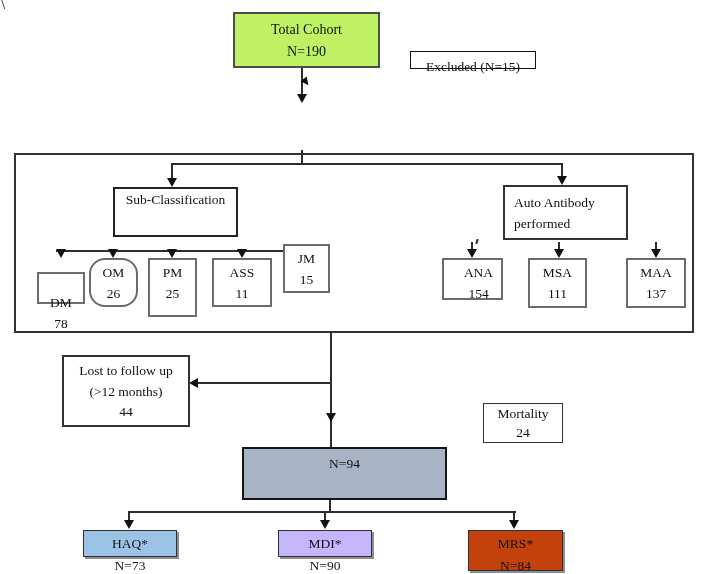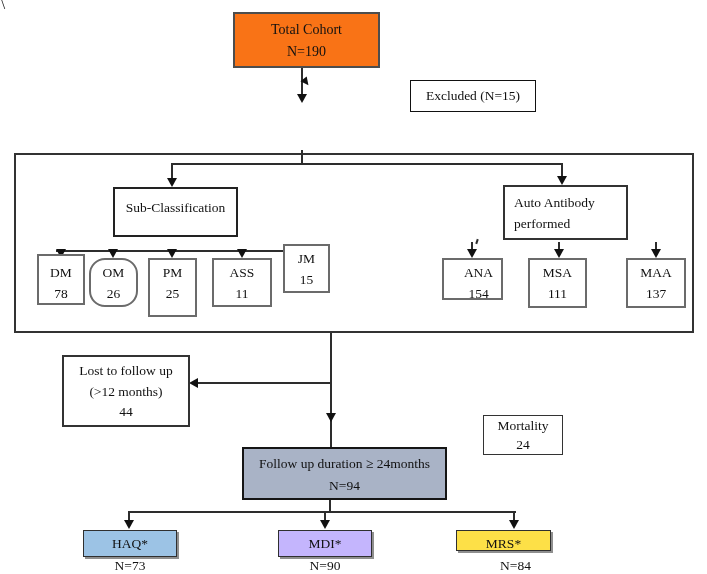--- a/index.html
+++ b/index.html
@@ -22,60 +22,60 @@
   .outcome{border:1.5px solid #2f2f2f;box-shadow:2px 2px 0 #8f8f8f;line-height:25px;}
   .nlabel{position:absolute;text-align:center;font-size:13.5px;line-height:18px;}
 </style>
 </head>
 <body>
 
 <div id="canvas">
 
   <div style="position:absolute;left:1px;top:-4px;font-size:15px;">\</div>
 
-  <div class="node" style="left: 233px; top: 12px; width: 147px; height: 56px; padding-top: 5px; border-color: rgb(77, 77, 77); font-size: 14px; line-height: 22px; background-color: #f97316;">
+  <div class="node" style="left: 233px; top: 12px; width: 147px; height: 56px; padding-top: 5px; border-color: rgb(77, 77, 77); font-size: 14px; line-height: 22px; background-color: #bef264;">
     <div>Total Cohort</div>
     <div>N=190</div>
   </div>
 
   <div class="line" style="left:301px;top:68px;width:2px;height:32px;"></div>
   <div class="ah-small" style="left:302px;top:78px;"></div>
   <div class="ah-down" style="left:297px;top:94px;"></div>
 
-  <div class="node" style="left:410px;top:80px;width:126px;height:32px;line-height:30px;border-width:1.5px;border-color:#111;">
+  <div class="node" style="left:410px;top:51px;width:126px;height:18px;line-height:30px;border-width:1.5px;border-color:#111;">
     <div>Excluded (N=15)</div>
   </div>
 
 
   <div style="position:absolute;left:14px;top:153px;width:680px;height:180px;border:2px solid #333;box-sizing:border-box;"></div>
 
   <div class="line" style="left:301px;top:150px;width:2px;height:15px;"></div>
   <div class="line" style="left:172px;top:163px;width:391px;height:2px;"></div>
   <div class="line" style="left:171px;top:163px;width:2px;height:17px;"></div>
   <div class="ah-down" style="left:167px;top:178px;"></div>
   <div class="line" style="left:561px;top:163px;width:2px;height:14px;"></div>
   <div class="ah-down" style="left:557px;top:176px;"></div>
 
-  <div class="node" style="left:113px;top:187px;width:125px;height:50px;padding-top:8px;border-color:#222;">
+  <div class="node" style="left:113px;top:187px;width:125px;height:50px;padding-top:0;border-color:#222;">
     <div>Sub-Classification</div>
   </div>
 
   <div class="node" style="left:503px;top:185px;width:125px;height:55px;padding:5px 0 0 9px;text-align:left;border-color:#333;">
     <div>Auto Antibody</div>
     <div>performed</div>
   </div>
 
   <div class="line" style="left:56px;top:250px;width:250px;height:2px;"></div>
   <div class="ah-down" style="left:56px;top:249px;"></div>
   <div class="ah-down" style="left:108px;top:249px;"></div>
   <div class="ah-down" style="left:167px;top:249px;"></div>
   <div class="ah-down" style="left:237px;top:249px;"></div>
   <div class="ah-down" style="left:301px;top:249px;"></div>
 
-  <div class="node" style="left:37px;top:254px;width:48px;height:51px;padding-top:6px;border-color:#6b6b6b;">
+  <div class="node" style="left:37px;top:272px;width:48px;height:32px;padding-top:18px;border-color:#6b6b6b;">
     <div>DM</div>
     <div>78</div>
   </div>
   <div class="node" style="left:89px;top:258px;width:49px;height:49px;padding-top:2px;border-color:#6b6b6b;border-radius:16px;">
     <div>OM</div>
     <div>26</div>
   </div>
   <div class="node" style="left:148px;top:258px;width:49px;height:59px;padding-top:2px;border-color:#6b6b6b;">
     <div>PM</div>
     <div>25</div>
@@ -116,27 +116,26 @@
   <div class="ah-left" style="left:189px;top:378px;"></div>
 
   <div class="ah-down" style="left:326px;top:413px;"></div>
 
   <div class="node" style="left:62px;top:355px;width:128px;height:72px;padding-top:4px;line-height:20.5px;border-color:#333;">
     <div>Lost to follow up</div>
     <div>(&gt;12 months)</div>
     <div>44</div>
   </div>
 
-  <div class="node" style="left:483px;top:403px;width:80px;height:40px;padding-top:1px;line-height:18.5px;border-width:1.5px;border-color:#333;margin-top:12px;">
+  <div class="node" style="left:483px;top:403px;width:80px;height:40px;padding-top:1px;line-height:18.5px;border-width:1.5px;border-color:#333;">
     <div>Mortality</div>
     <div>24</div>
   </div>
 
   <div class="node" style="left: 242px; top: 447px; width: 205px; height: 53px; padding-top: 4px; line-height: 22px; border-color: rgb(21, 21, 21); background-color: rgb(169, 179, 198);">
-    <div>Follow up duration ≥ 24months</div>
     <div>N=94</div>
   </div>
 
   <div class="line" style="left:329px;top:500px;width:2px;height:12px;"></div>
   <div class="line" style="left:128px;top:511px;width:388px;height:2px;"></div>
   <div class="line" style="left:128px;top:511px;width:2px;height:11px;"></div>
   <div class="ah-down" style="left:124px;top:520px;"></div>
   <div class="line" style="left:324px;top:511px;width:2px;height:11px;"></div>
   <div class="ah-down" style="left:320px;top:520px;"></div>
   <div class="line" style="left:513px;top:511px;width:2px;height:11px;"></div>
@@ -145,18 +144,18 @@
   <div class="node outcome" style="left: 83px; top: 530px; width: 94px; height: 27px; background-color: rgb(156, 195, 229);">
     <div>HAQ*</div>
   </div>
   <div class="nlabel" style="left:83px;top:557px;width:94px;">N=73</div>
 
   <div class="node outcome" style="left: 278px; top: 530px; width: 94px; height: 27px; background-color: #c4b5fd;">
     <div>MDI*</div>
   </div>
   <div class="nlabel" style="left:278px;top:557px;width:94px;">N=90</div>
 
-  <div class="node outcome" style="left: 456px; top: 530px; width: 95px; height: 21px; background-color: #fde047;">
+  <div class="node outcome" style="left: 468px; top: 530px; width: 95px; height: 41px; background-color: #c2410c;">
     <div>MRS*</div>
   </div>
   <div class="nlabel" style="left:468px;top:557px;width:95px;">N=84</div>
 
 </div>
 
 </body></html>

